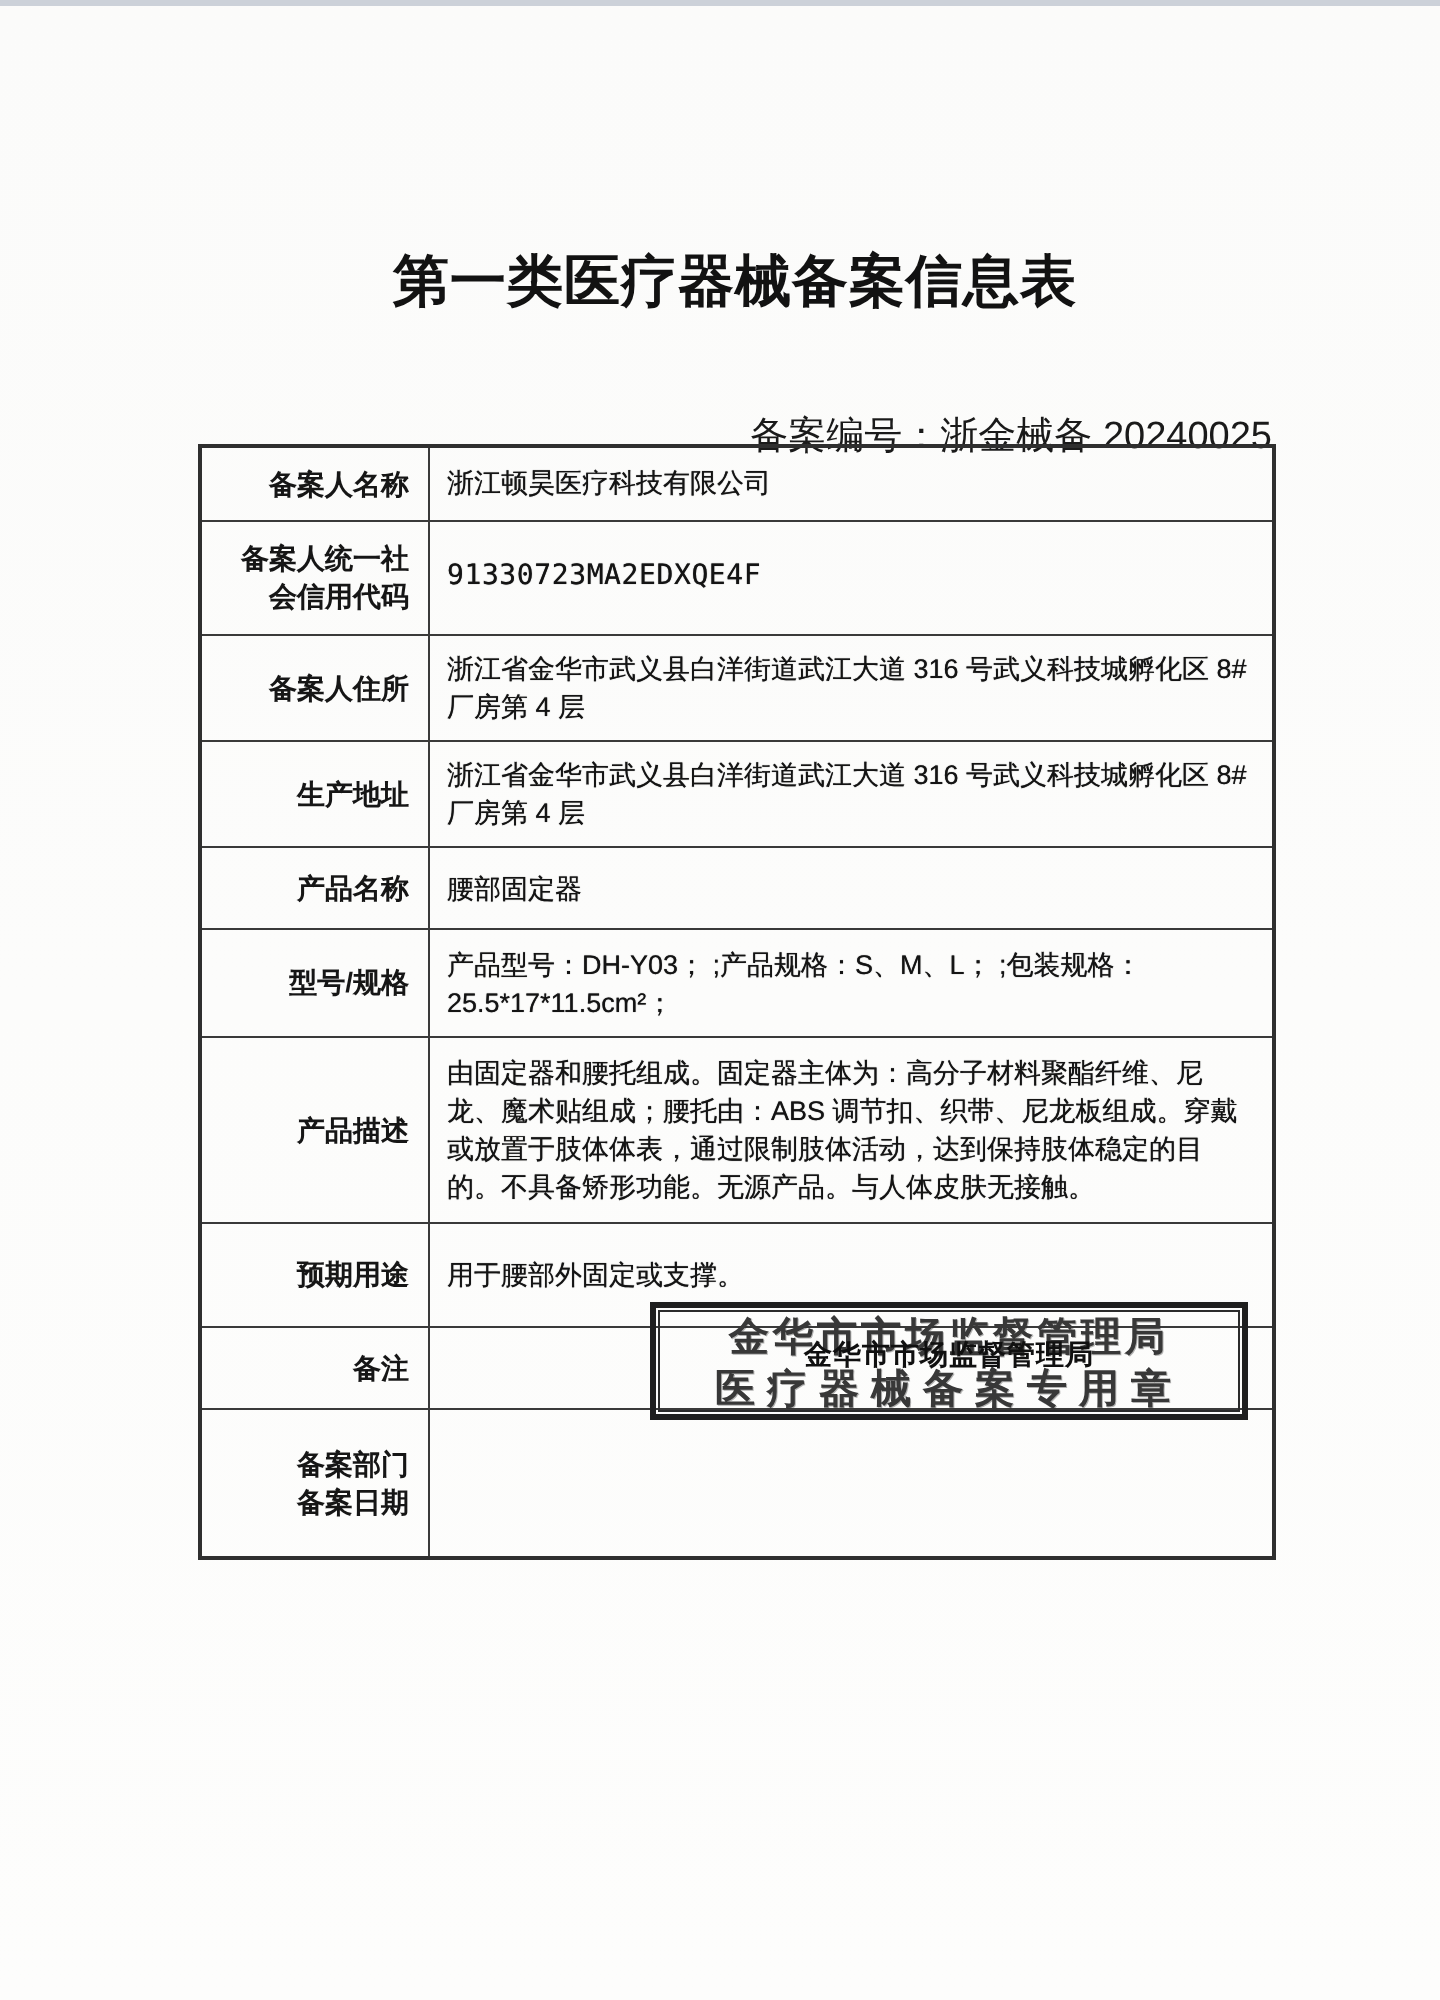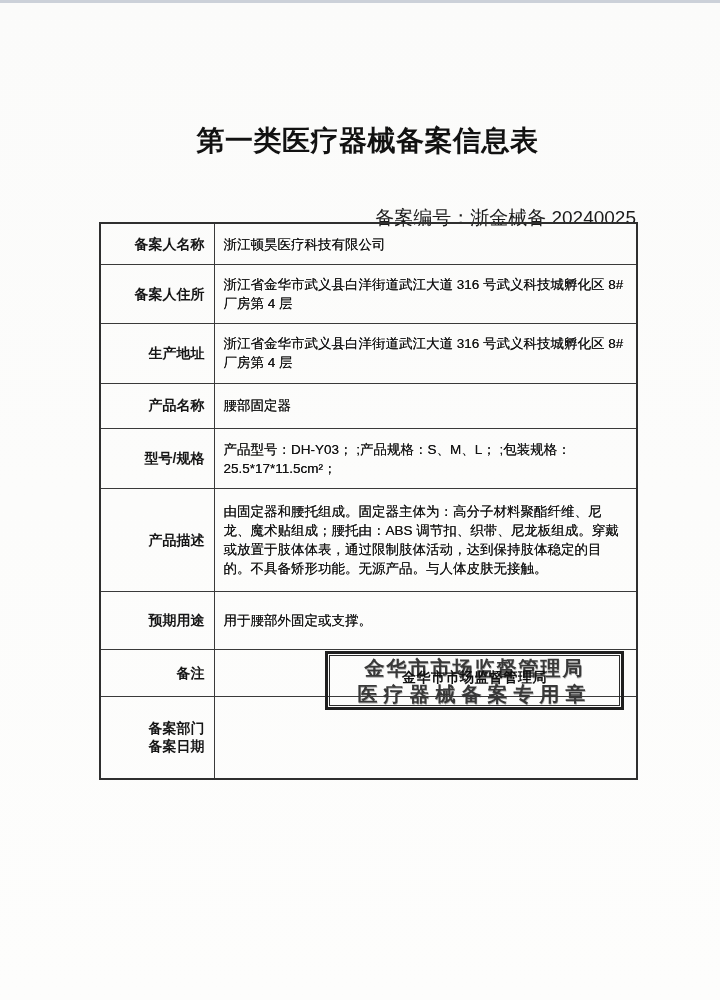--- a/index.html
+++ b/index.html
@@ -137,20 +137,24 @@
   <table class="info-table">
     <colgroup>
         <col class="c1">
         <col class="c2">
       </colgroup>
     <tbody>
       <tr class="r1">
         <td class="label">备案人名称</td>
         <td class="value">浙江顿昊医疗科技有限公司</td>
       </tr>
+      <tr class="r2">
+        <td class="label">备案人统一社会信用代码</td>
+        <td class="value mono">91330723MA2EDXQE4F</td>
+      </tr>
       <tr class="r3">
         <td class="label">备案人住所</td>
         <td class="value">浙江省金华市武义县白洋街道武江大道 316 号武义科技城孵化区 8#厂房第 4 层</td>
       </tr>
       <tr class="r4">
         <td class="label">生产地址</td>
         <td class="value">浙江省金华市武义县白洋街道武江大道 316 号武义科技城孵化区 8#厂房第 4 层</td>
       </tr>
       <tr class="r5">
         <td class="label">产品名称</td>

